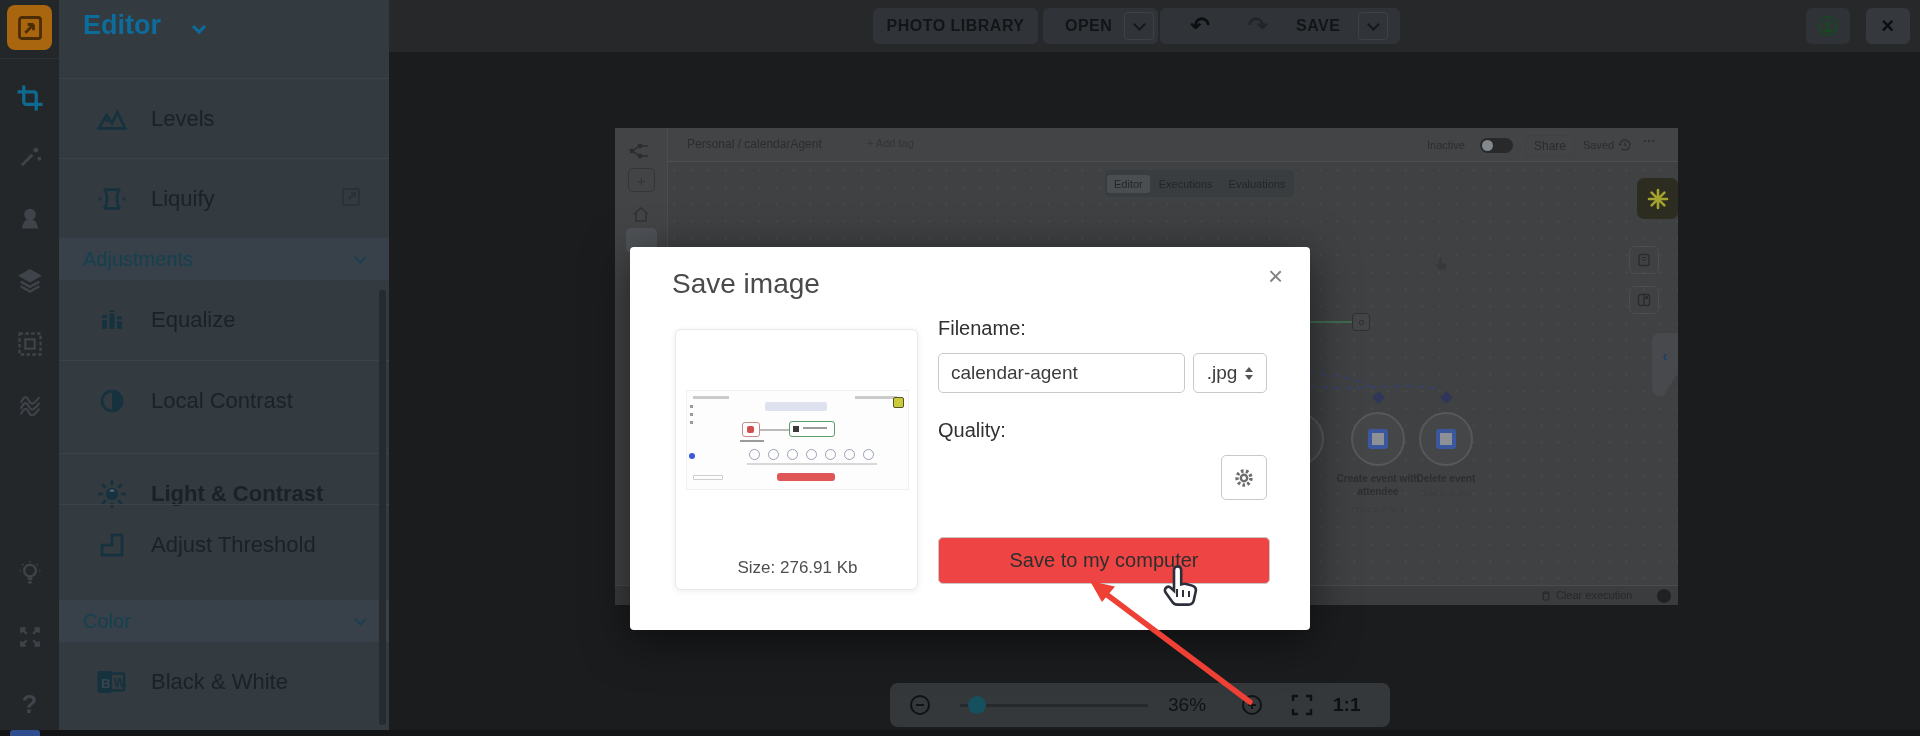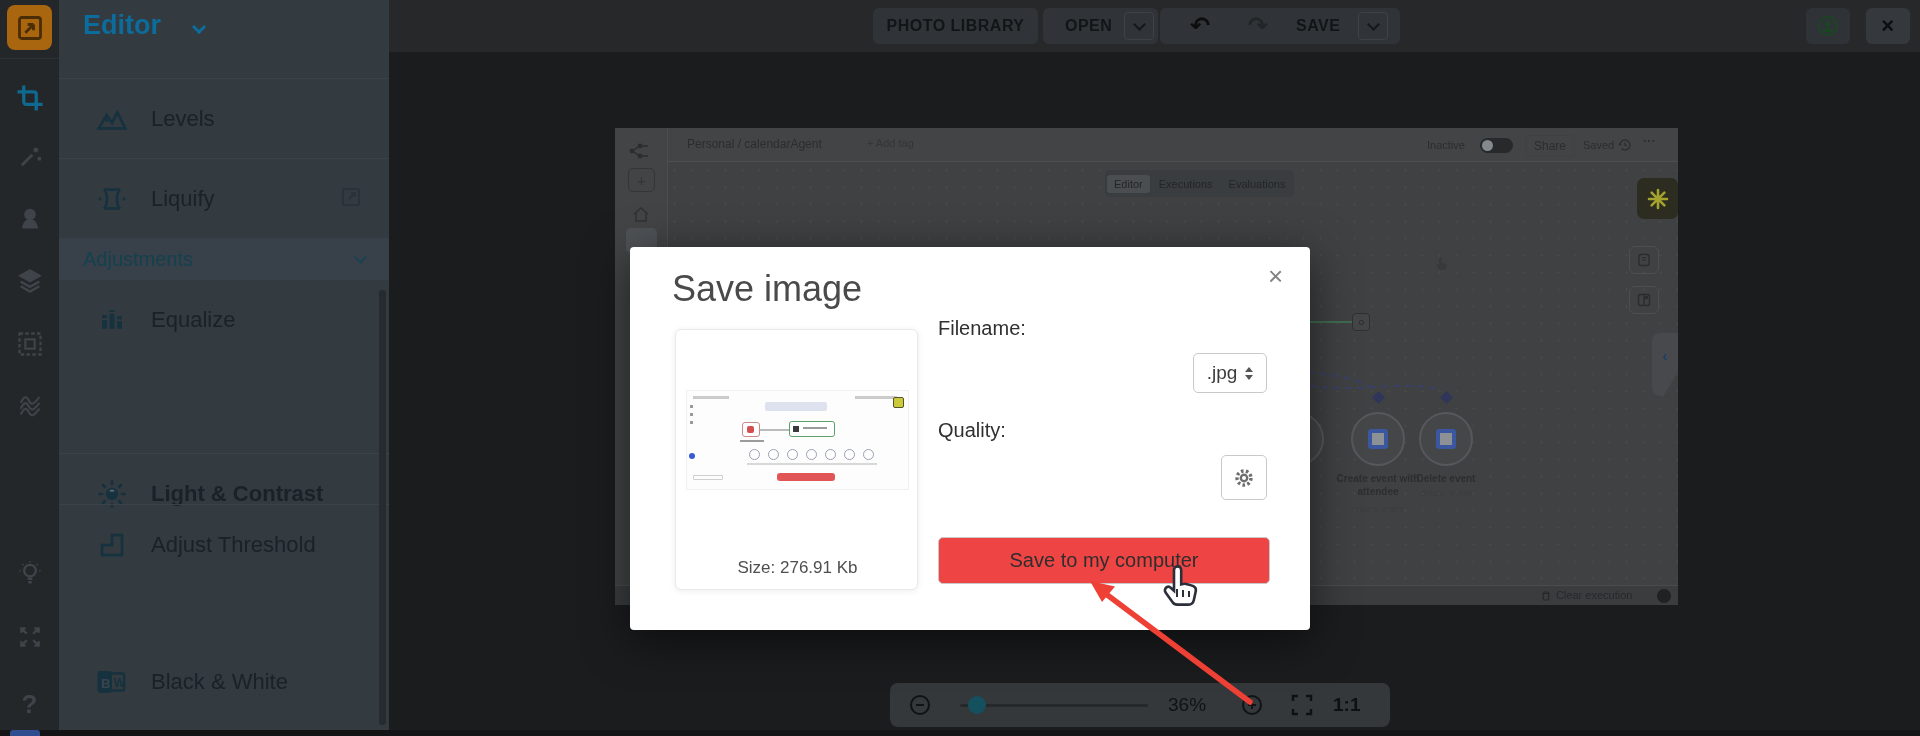--- a/index.html
+++ b/index.html
@@ -81,21 +81,21 @@
   .zoombar{position:absolute;left:890px;top:683px;width:500px;height:44px;background:#34383b;border-radius:8px;}
   .ztrack{position:absolute;left:70px;top:21px;width:188px;height:3px;background:#26292c;border-radius:2px;}
   .zthumb{position:absolute;left:78px;top:13px;width:18px;height:18px;border-radius:50%;background:#15505f;}
   .zpct{position:absolute;left:278px;top:11px;font-size:19px;color:#101315;}
   .z11{position:absolute;left:443px;top:11px;font-size:19px;font-weight:bold;color:#0e1114;}
 
   
   .overlay{left:0;top:0;width:1920px;height:736px;background:rgba(0,0,0,0);z-index:40;}
   .modal{left:630px;top:247px;width:680px;height:383px;background:#ffffff;border-radius:4px;z-index:50;
          box-shadow:0 10px 45px rgba(0,0,0,.55);}
-  .mtitle{position:absolute;left:42px;top:21px;font-size:36px;color:#4a4a4a;}
+  .mtitle{position:absolute;left:42px;top:21px;font-size:28px;color:#4a4a4a;}
   .mclose{position:absolute;left:638px;top:16px;font-size:26px;color:#828282;line-height:1;cursor:default;}
   .pcard{position:absolute;left:45px;top:82px;width:243px;height:261px;background:#fff;border:1px solid #e9e9e9;
          border-radius:6px;box-shadow:0 1px 6px rgba(0,0,0,.08);}
   .psize{position:absolute;left:0;top:228px;width:243px;text-align:center;font-size:17px;color:#4f4f4f;}
   .mini{position:absolute;left:10px;top:60px;width:223px;height:100px;background:#fdfdfd;border:1px solid #f0f0f0;}
   .mlabel{position:absolute;left:308px;font-size:20px;color:#303030;}
   .minput{position:absolute;left:308px;top:106px;width:247px;height:40px;border:1px solid #c9c9c9;border-radius:5px;
           font-size:19px;color:#3c3c3c;padding:0 12px;outline:none;background:#fff;}
   .msel{position:absolute;left:563px;top:106px;width:74px;height:40px;border:1px solid #c9c9c9;border-radius:5px;
         display:flex;align-items:center;justify-content:center;gap:8px;font-size:19px;color:#3c3c3c;background:#fff;}
@@ -248,20 +248,29 @@
             <rect x="4" y="8" width="4" height="2.5"></rect>
           <rect x="10" y="7" width="4" height="12"></rect>
             <rect x="10" y="4" width="4" height="1.5"></rect>
           <rect x="16" y="13" width="4" height="6"></rect>
             <rect x="16" y="9" width="4" height="2.5"></rect>
           </svg>
         </span>
       <span class="lbl">Equalize</span>
     </div>
 
+    <div class="prow" style="top:360px;">
+      <span class="icn">
+        <svg width="30" height="30" viewBox="0 0 24 24">
+            <circle cx="12" cy="12" r="8" fill="none" stroke="#16323f" stroke-width="2.2"></circle>
+            <path d="M12 5a7 7 0 0 1 0 14z" fill="#16323f"></path>
+          </svg>
+        </span>
+      <span class="lbl">Local Contrast</span>
+    </div>
 
     <div class="prow" style="top:453px;font-weight:bold;">
       <span class="icn">
         <svg width="32" height="32" viewBox="0 0 24 24">
           <circle cx="12" cy="12" r="4.6" fill="#16323f"></circle>
           <g stroke="#16323f" stroke-width="2" stroke-linecap="round">
             <path d="M12 2.5v2M12 19.5v2M2.5 12h2M19.5 12h2M5.2 5.2l1.4 1.4M17.4 17.4l1.4 1.4M18.8 5.2l-1.4 1.4M6.6 17.4l-1.4 1.4"></path>
             </g>
           <path d="M10.5 10a2.4 2.4 0 0 1 3 0" stroke="#5a6a73" stroke-width="1.4" fill="none"></path>
           </svg>
@@ -271,20 +280,24 @@
 
     <div class="prow" style="top:504px;text-align:right;">
       <span class="icn">
         <svg width="30" height="30" viewBox="0 0 24 24" fill="none" stroke="#16323f" stroke-width="2.2">
             <path d="M4 20v-8h8V4h8v16z"></path>
           </svg>
         </span>
       <span class="lbl">Adjust Threshold</span>
     </div>
 
+    <div class="psec" style="top:600px;">
+      <span class="lbl">Color</span>
+      <span class="chev"></span>
+    </div>
 
     <div class="prow" style="top:642px;border-top:none;">
       <span class="icn">
         <svg width="34" height="30" viewBox="0 0 28 24">
           <rect x="2" y="3" width="12" height="18" rx="2" fill="#16323f"></rect>
           <text x="5" y="17" font-size="11" font-weight="bold" fill="#39454d">B</text>
           <rect x="13" y="5" width="11" height="14" rx="1" fill="none" stroke="#16323f" stroke-width="2"></rect>
           <text x="15.5" y="16.5" font-size="10" font-weight="bold" fill="#16323f">W</text>
           </svg>
         </span>
@@ -462,20 +475,21 @@
         <div style="position:absolute;left:157px;top:58px;width:11px;height:11px;border:1px solid #9aa0b5;border-radius:50%;background:#fff;"></div>
         <div style="position:absolute;left:176px;top:58px;width:11px;height:11px;border:1px solid #9aa0b5;border-radius:50%;background:#fff;"></div>
         <div style="position:absolute;left:60px;top:72px;width:130px;height:2px;background:#d8d8d8;"></div>
         <div style="position:absolute;left:90px;top:82px;width:58px;height:8px;background:#e05555;border-radius:3px;"></div>
         <div style="position:absolute;left:6px;top:84px;width:30px;height:5px;border:1px solid #cfcfcf;border-radius:1px;"></div>
       </div>
       <div class="psize">Size: 276.91 Kb</div>
     </div>
 
     <div class="mlabel" style="top:70px;">Filename:</div>
+    <input class="minput" value="calendar-agent" style="">
     <div class="msel">
       <span>.jpg</span>
       <span class="updown">
           <b class="u"></b>
           <b class="d"></b>
         </span>
     </div>
 
     <div class="mlabel" style="top:172px;">Quality:</div>
     <div class="gearbtn">

